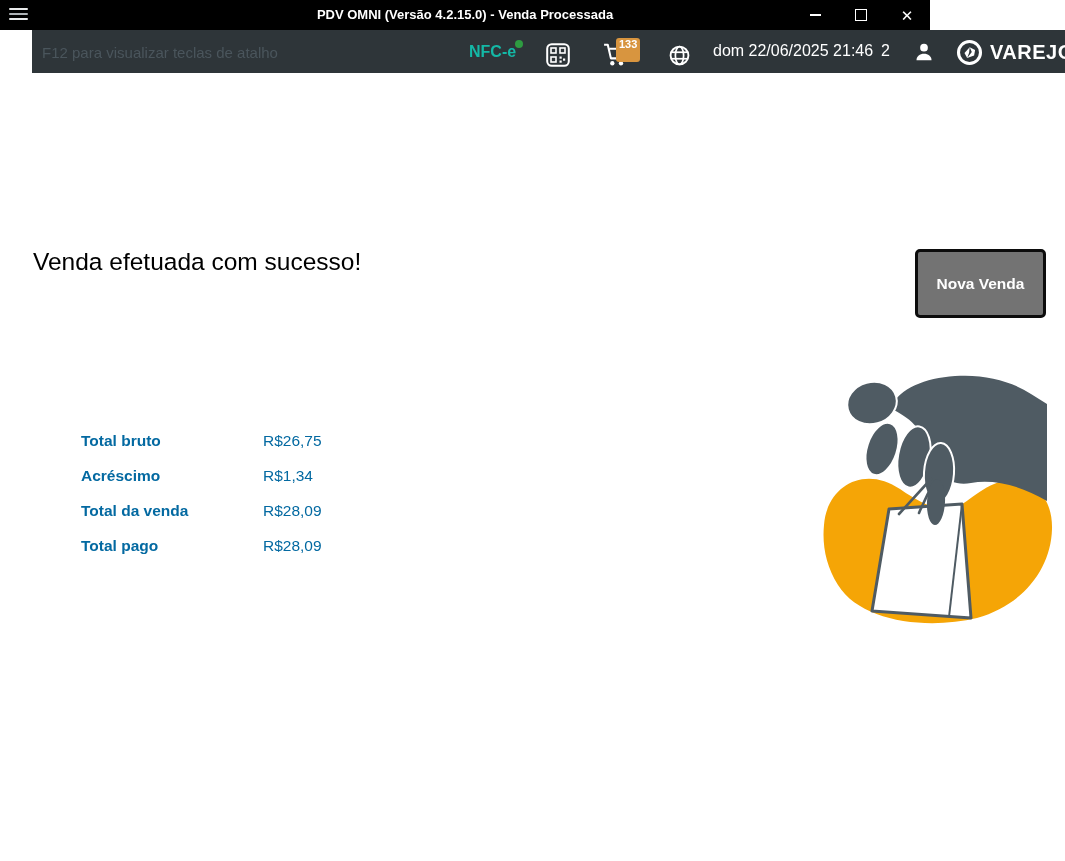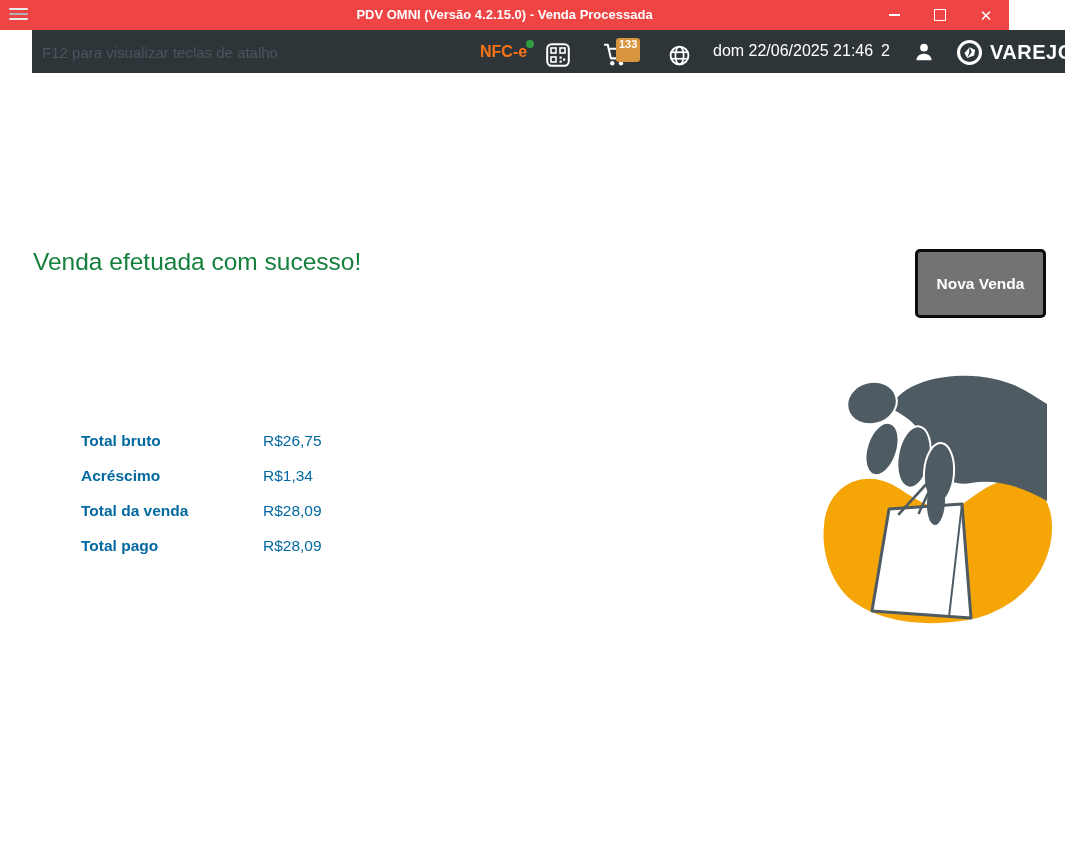--- a/index.html
+++ b/index.html
@@ -3,60 +3,60 @@
 <meta charset="utf-8">
 <style>
   html,body{margin:0;padding:0;}
   body{
     width:1065px;height:861px;position:relative;overflow:hidden;
     background:#ffffff;font-family:"Liberation Sans", sans-serif;
     -webkit-font-smoothing:antialiased;
   }
   
   .titlebar{
-    position:absolute;left:0;top:0;width:1009px;height:30px;
-    background:#ef4444;color:#fff;z-index:5;
+    position:absolute;left:0;top:0;width:930px;height:30px;
+    background:#000000;color:#fff;z-index:5;
   }
   .hamburger{position:absolute;left:9px;top:8px;width:19px;height:15px;cursor:pointer;}
   .hamburger i{display:block;height:2px;background:#e8eaeb;margin-bottom:3px;border-radius:1px;}
   .hamburger i:nth-child(2){background:#aeb3b6;}
   .win-title{
     position:absolute;left:0;top:0;width:100%;height:30px;line-height:30px;
     text-align:center;font-size:13px;font-weight:bold;color:#ffffff;
   }
   .win-controls{position:absolute;right:0;top:0;height:30px;display:flex;z-index:6;}
   .win-btn{width:46px;height:30px;display:flex;align-items:center;justify-content:center;color:#fff;cursor:pointer;}
   .min-glyph{display:block;width:11px;height:1.5px;background:#fff;}
   .max-glyph{display:block;width:10px;height:10px;border:1.5px solid #fff;}
   .close-glyph{font-size:15px;line-height:1;font-weight:400;}
   
   .navbar{
     position:absolute;left:0;top:30px;width:1065px;height:43px;
     background:#2e3539;color:#fff;margin-left:32px;
   }
   .hint{position:absolute;left:10px;top:14px;font-size:15px;color:#4a555c;}
-  .nfce{position:absolute;left:448px;top:13px;font-size:16px;font-weight:bold;color:#f97316;cursor:pointer;}
+  .nfce{position:absolute;left:437px;top:13px;font-size:16px;font-weight:bold;color:#14b8a6;cursor:pointer;}
   .nfce .dot{position:absolute;right:-7px;top:-3px;width:8px;height:8px;border-radius:50%;background:#2e9c41;}
   .nav-icon{position:absolute;cursor:pointer;}
   .qr-icon{left:514px;top:13px;}
   .cart-wrap{left:571px;top:13px;}
   .cart-badge{
     position:absolute;left:13px;top:-5px;background:#d8953f;color:#fff;
     font-size:11px;font-weight:bold;padding:1px 3px 12px;border-radius:3px;line-height:1;
   }
   .globe-icon{left:636px;top:14px;}
   .nav-date{position:absolute;left:681px;top:12px;font-size:16px;color:#fff;}
   .nav-counter{position:absolute;left:849px;top:12px;font-size:16px;color:#fff;}
   .person-icon{left:881px;top:11px;}
   .brand{position:absolute;left:924px;top:9px;display:flex;align-items:center;gap:7px;}
   .brand-name{font-size:20px;font-weight:bold;color:#fff;letter-spacing:.5px;}
   .brand-seg{font-size:10px;color:#989fa0;color:#9aa0a3;letter-spacing:1px;font-weight:bold;}
   
   .success-msg{
-    position:absolute;left:33px;top:248px;font-size:24.5px;color:#15803d;
+    position:absolute;left:33px;top:248px;font-size:24.5px;color:#000000;
   }
   .new-sale-btn{
     position:absolute;left:915px;top:249px;width:131px;height:69px;
     background:#737373;border:3px solid #0c0c0c;border-radius:5px;
     color:#fff;font-size:15.5px;font-weight:bold;font-family:"Liberation Sans",sans-serif;
     display:flex;align-items:center;justify-content:center;cursor:pointer;box-sizing:border-box;
   }
   .totals{position:absolute;left:81px;top:423px;}
   .t-row{display:flex;height:35px;align-items:center;font-size:15.5px;color:#0369a1;}
   .t-label{width:182px;font-weight:bold;}

